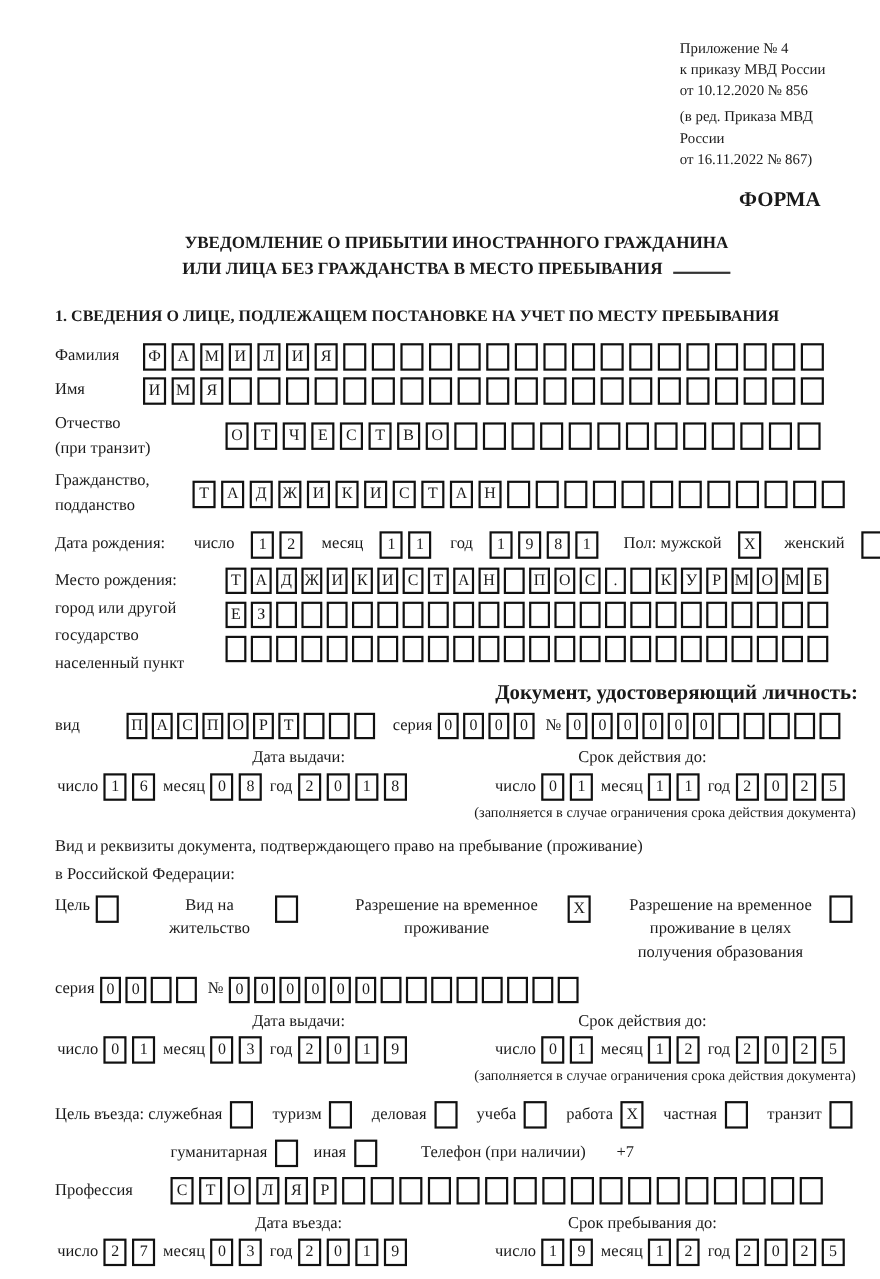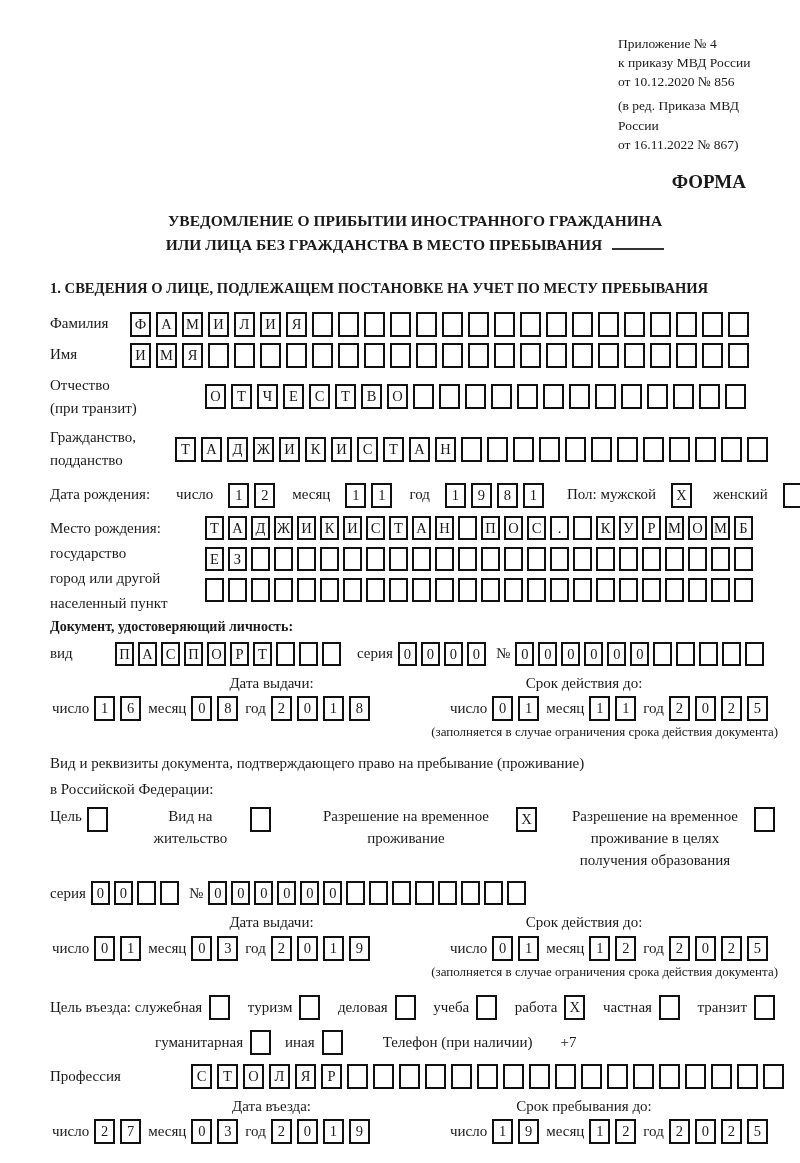--- a/index.html
+++ b/index.html
@@ -37,21 +37,21 @@
     vertical-align: middle; background: #fff;
   }
   .sm .cell { width: 19px; margin-right: 4px; height: 24px; }
 
   .dlbl { margin: 0 5px 0 2px; flex: 0 0 auto; }
 
   .bp-block { display: flex; margin-top: 8px; }
   .bp-labels { width: 155px; line-height: 25px; }
   .bp-cells .cells { display: block; margin-bottom: 7px; }
 
-  .center-bold { text-align: left; font-weight: bold; margin-top: 2px; font-size: 14px; }
+  .center-bold { text-align: right; font-weight: bold; margin-top: 2px; font-size: 19px; }
 
   .date-section { margin-top: 8px; }
   .date-cols { display: flex; }
   .dcol-left { width: 398px; }
   .dcol-right { flex: 1; }
   .date-head { text-align: center; margin-bottom: 3px; }
   .dcol-left .date-head { padding-left: 45px; }
   .dcol-right .date-head { padding-right: 60px; }
   .date-line { display: flex; align-items: center; }
   .note { text-align: right; font-size: 13px; margin-top: 3px; padding-right: 2px; }
@@ -138,22 +138,22 @@
     <span class="cells"><span class="cell">1</span><span class="cell">9</span><span class="cell">8</span><span class="cell">1</span></span>
     <span class="dlbl" style="margin-left:8px;">Пол: мужской</span>
     <span class="cells"><span class="cell">X</span></span>
     <span class="dlbl" style="margin-left:6px;">женский</span>
     <span class="cells"><span class="cell"></span></span>
   </div>
 
   <div class="bp-block">
     <div class="bp-labels">
       <div>Место рождения:</div>
+      <div>город или другой</div>
       <div>государство</div>
-      <div>город или другой</div>
       <div>населенный пункт</div>
     </div>
     <div class="bp-cells sm">
       <span class="cells"><span class="cell">Т</span><span class="cell">А</span><span class="cell">Д</span><span class="cell">Ж</span><span class="cell">И</span><span class="cell">К</span><span class="cell">И</span><span class="cell">С</span><span class="cell">Т</span><span class="cell">А</span><span class="cell">Н</span><span class="cell"></span><span class="cell">П</span><span class="cell">О</span><span class="cell">С</span><span class="cell">.</span><span class="cell"></span><span class="cell">К</span><span class="cell">У</span><span class="cell">Р</span><span class="cell">М</span><span class="cell">О</span><span class="cell">М</span><span class="cell">Б</span></span>
       <span class="cells"><span class="cell">Е</span><span class="cell">З</span><span class="cell"></span><span class="cell"></span><span class="cell"></span><span class="cell"></span><span class="cell"></span><span class="cell"></span><span class="cell"></span><span class="cell"></span><span class="cell"></span><span class="cell"></span><span class="cell"></span><span class="cell"></span><span class="cell"></span><span class="cell"></span><span class="cell"></span><span class="cell"></span><span class="cell"></span><span class="cell"></span><span class="cell"></span><span class="cell"></span><span class="cell"></span><span class="cell"></span></span>
       <span class="cells"><span class="cell"></span><span class="cell"></span><span class="cell"></span><span class="cell"></span><span class="cell"></span><span class="cell"></span><span class="cell"></span><span class="cell"></span><span class="cell"></span><span class="cell"></span><span class="cell"></span><span class="cell"></span><span class="cell"></span><span class="cell"></span><span class="cell"></span><span class="cell"></span><span class="cell"></span><span class="cell"></span><span class="cell"></span><span class="cell"></span><span class="cell"></span><span class="cell"></span><span class="cell"></span><span class="cell"></span></span>
     </div>
   </div>
 
   <div class="center-bold">Документ, удостоверяющий личность:</div>
@@ -294,21 +294,21 @@
 
   <div class="purpose-row2">
     <span>гуманитарная</span>
     <span class="cells"><span class="cell"></span></span>
     <span style="margin-left:14px;">иная</span>
     <span class="cells"><span class="cell"></span></span>
     <span class="phone-lbl">Телефон (при наличии)</span>
     <span class="phone-prefix">+7</span>
   </div>
 
-  <div class="row" style="margin-top:9px;gap:36px;">
+  <div class="row" style="margin-top:9px;">
     <span class="lbl w105">Профессия</span>
     <span class="cells"><span class="cell">С</span><span class="cell">Т</span><span class="cell">О</span><span class="cell">Л</span><span class="cell">Я</span><span class="cell">Р</span><span class="cell"></span><span class="cell"></span><span class="cell"></span><span class="cell"></span><span class="cell"></span><span class="cell"></span><span class="cell"></span><span class="cell"></span><span class="cell"></span><span class="cell"></span><span class="cell"></span><span class="cell"></span><span class="cell"></span><span class="cell"></span><span class="cell"></span><span class="cell"></span><span class="cell"></span></span>
   </div>
 
   <div class="date-section">
     <div class="date-cols">
       <div class="dcol-left">
         <div class="date-head">Дата въезда:</div>
         <div class="date-line">
           <span class="dlbl">число</span>

